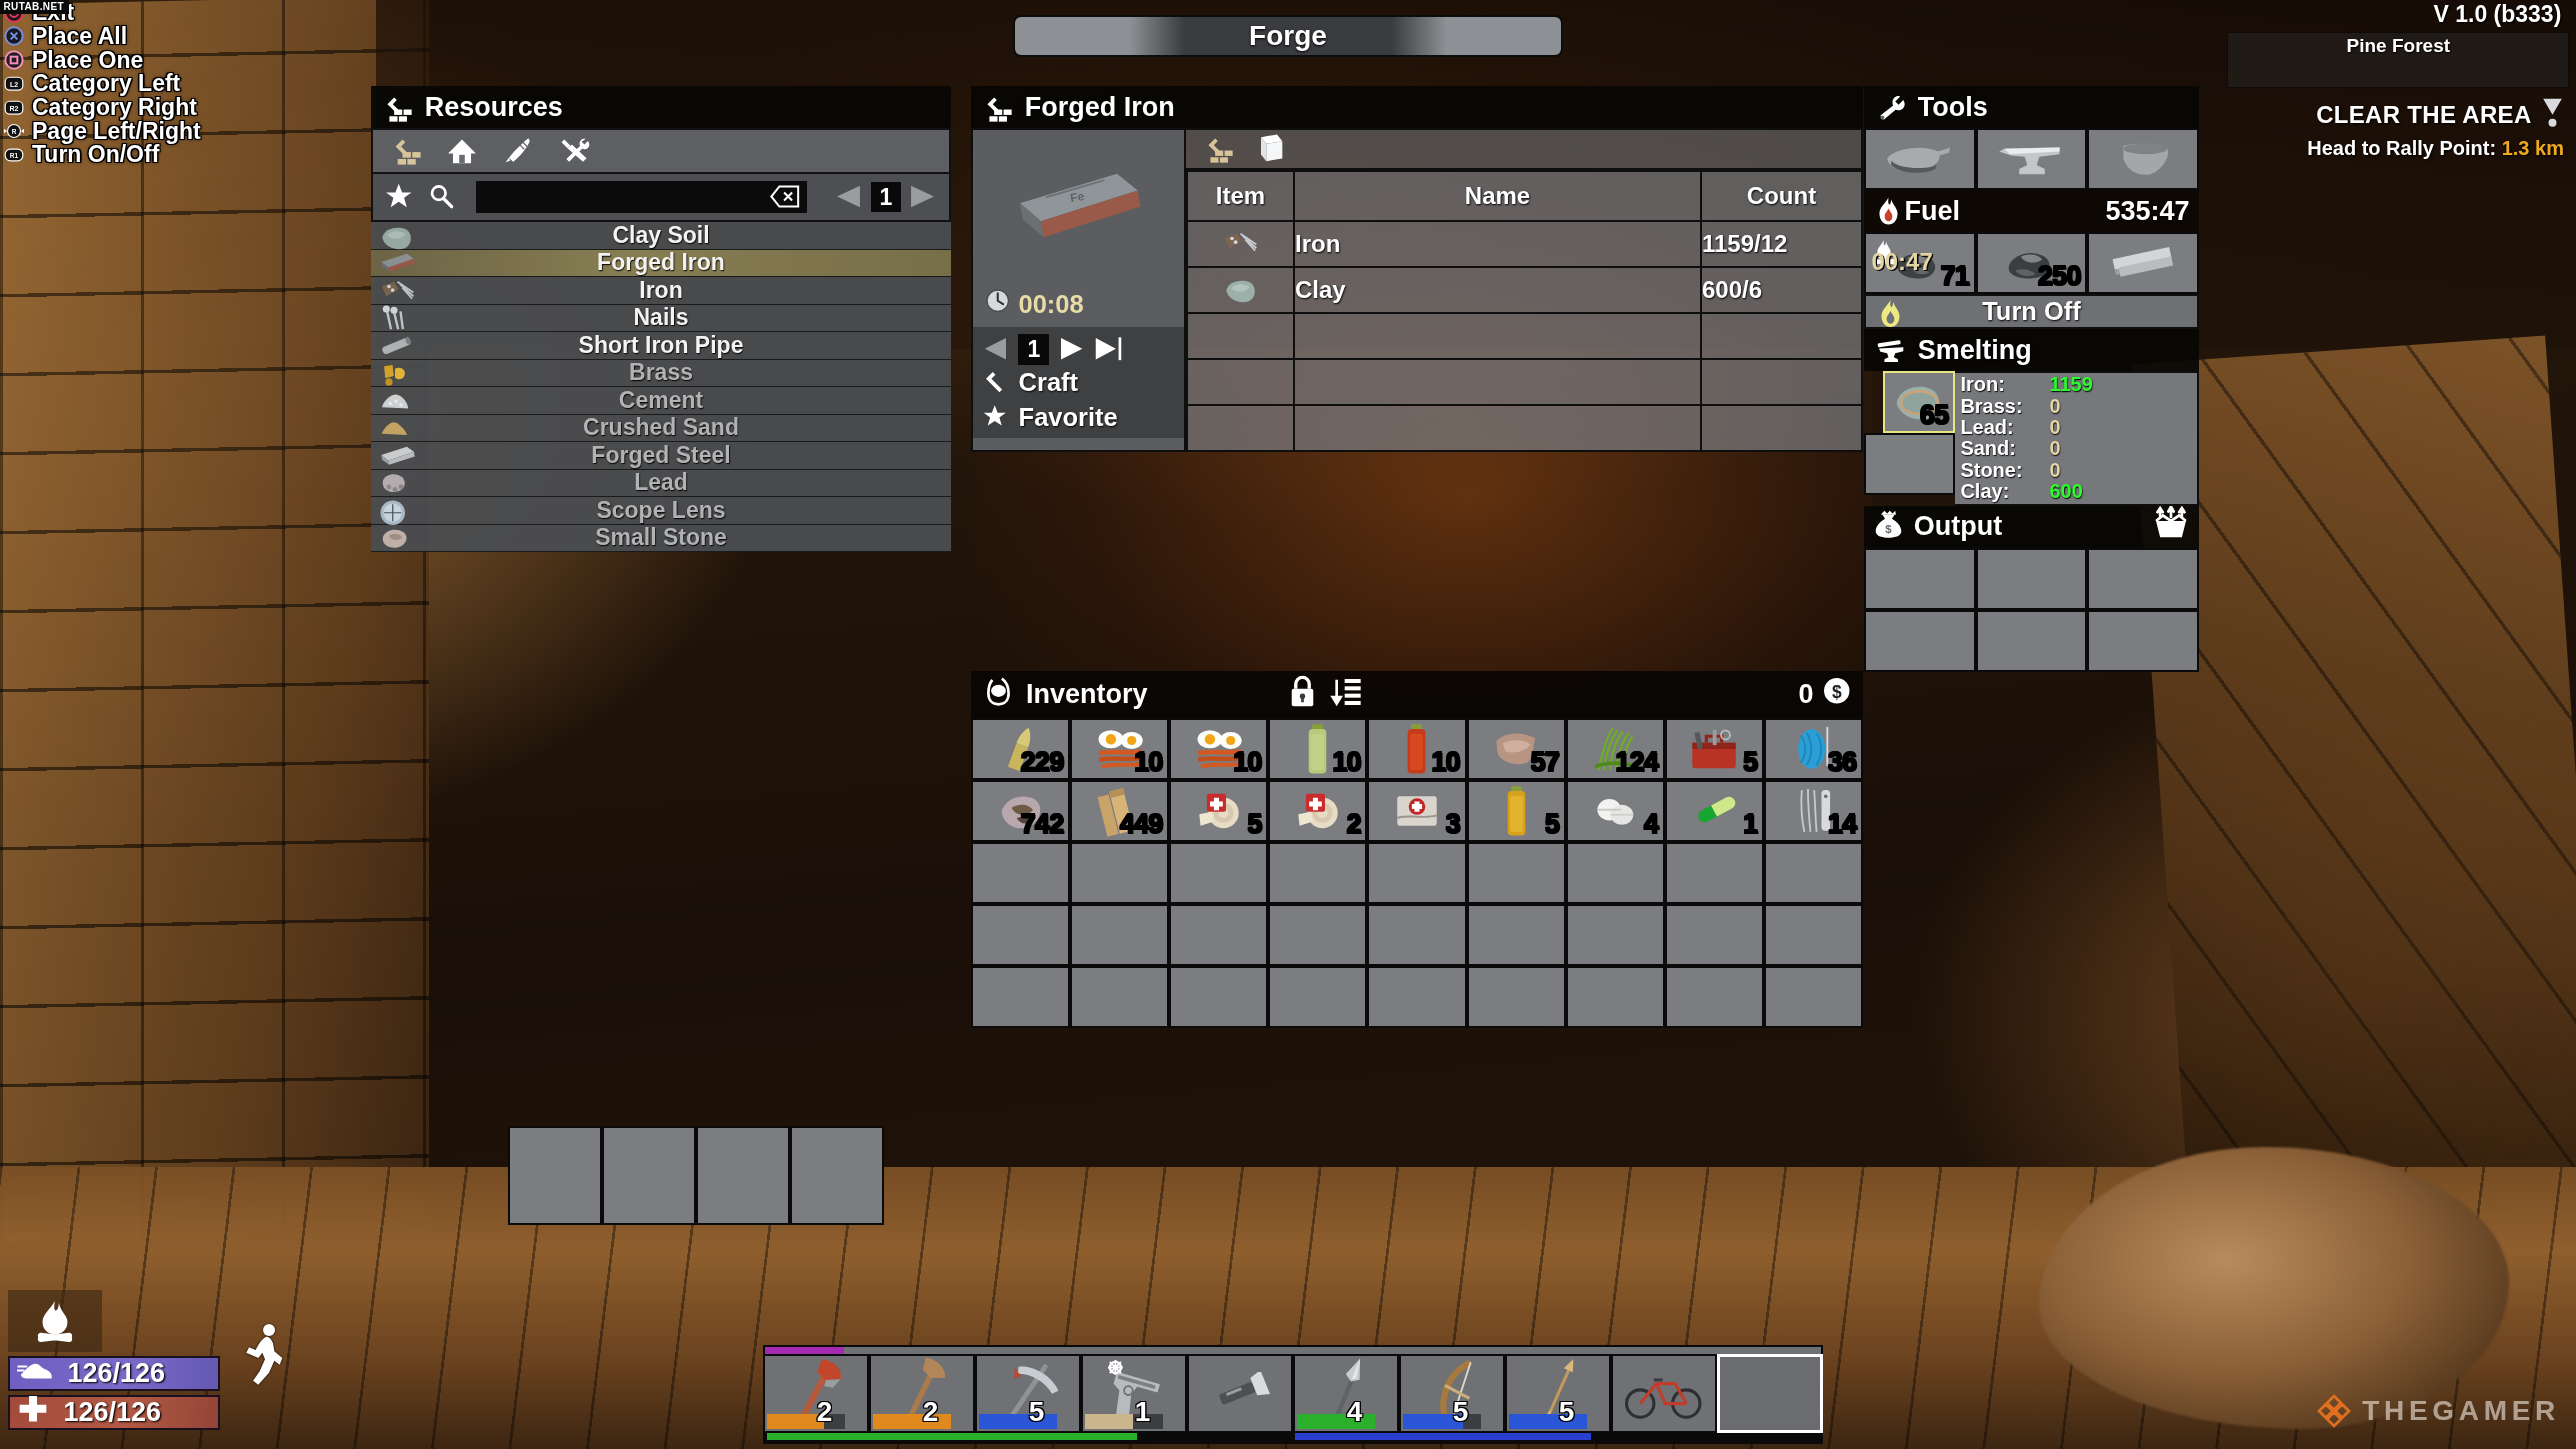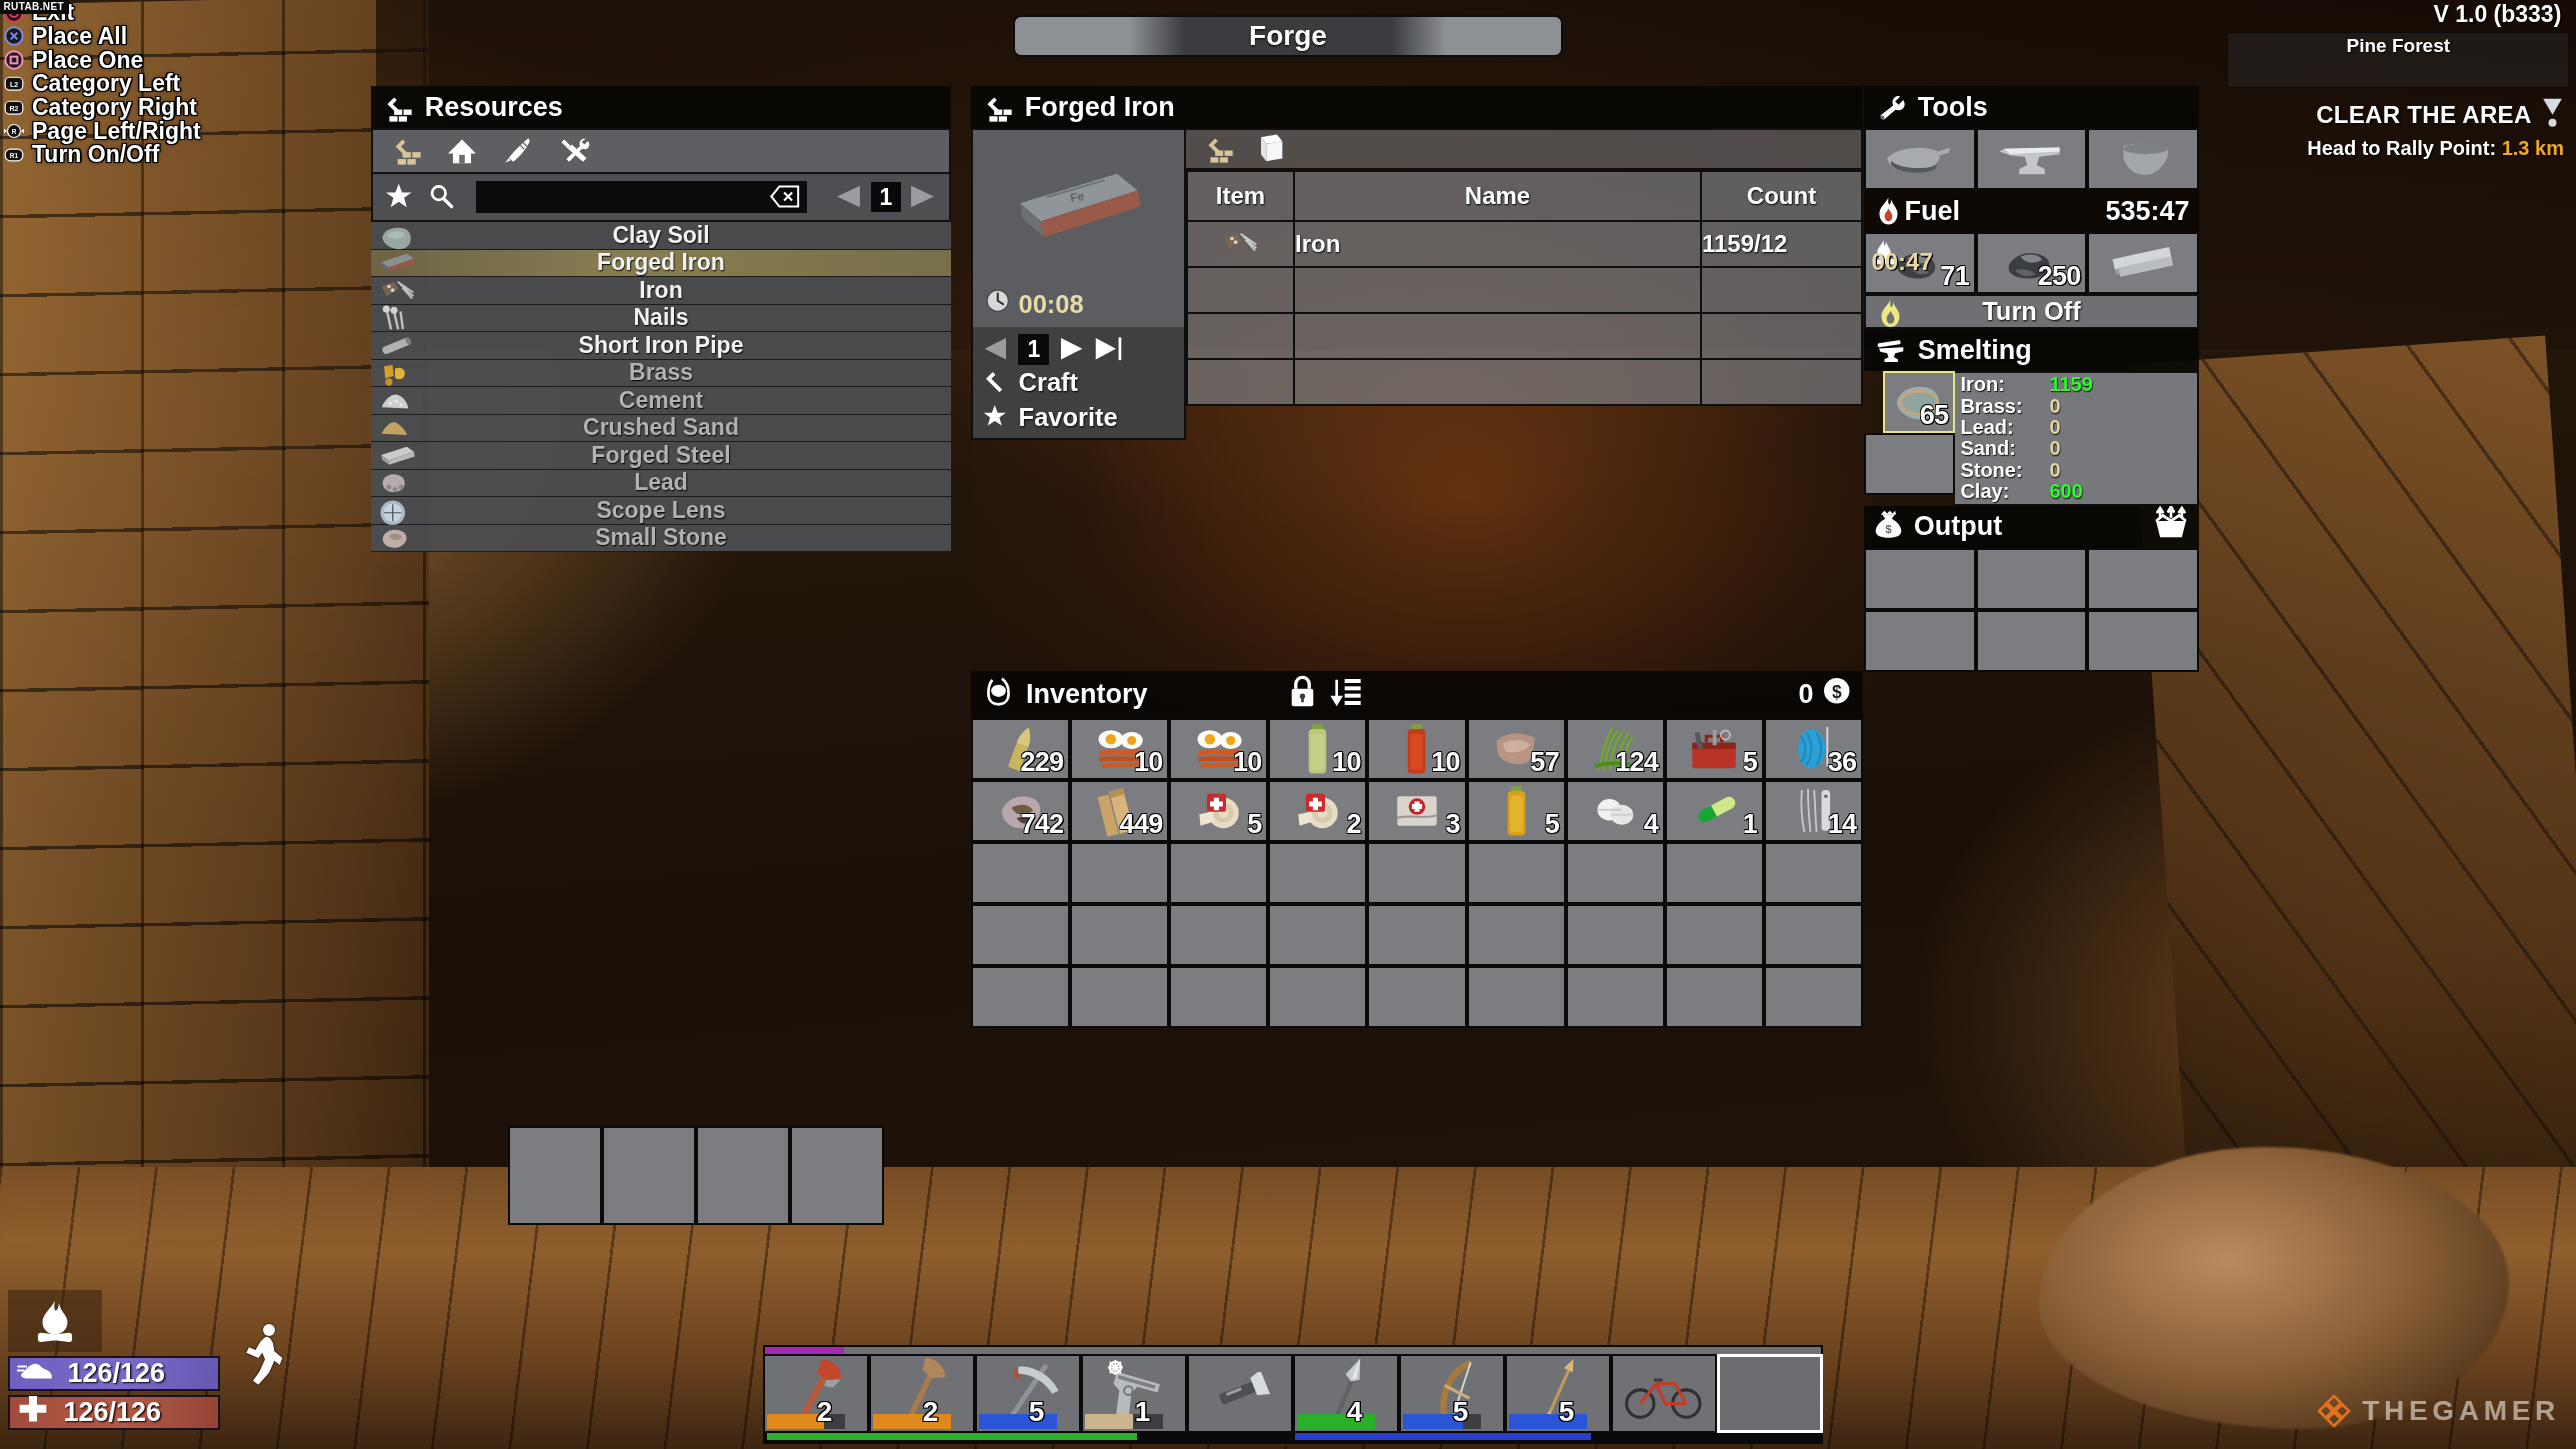--- a/index.html
+++ b/index.html
@@ -68,21 +68,21 @@
     text-shadow: 0 1.3px 2.7px #000;
   }
   .pt-icon { width: 31px; height: 31px; flex: 0 0 auto; display:flex; align-items:center; justify-content:center; }
   .slot {
     background: #7b7d80;
     border: 2px solid #0a0a0a;
     position: relative;
   }
   .slot .cnt {
     position: absolute; right: 4.7px; bottom: 0px;
-    font-size: 27px; font-weight: bold; color: #ffffff;
+    font-size: 27px; font-weight: bold; color: #000000;
     text-shadow: 1.3px 1.3px 0 #000, -0.7px -0.7px 0 #000, 0.7px -0.7px 0 #000, -0.7px 0.7px 0 #000;
     letter-spacing: -0.7px;
   }
   .ico-art { position:absolute; inset: 8%; display:flex; align-items:center; justify-content:center; }
   
   #hints { position: absolute; left: 4px; top: 1.3px; width: 282px; }
   .hint { display: flex; align-items: center; gap: 8px; height: 23px; margin-bottom: 0.7px; }
   .hint .lbl {
     font-size: 23px; font-weight: bold; color: #fff;
     text-shadow: 1.3px 1.3px 0 #000, -1.3px -1.3px 0 #000, 1.3px -1.3px 0 #000, -1.3px 1.3px 0 #000, 0 0 4px #000;
@@ -631,20 +631,32 @@
                     <path d="M32 6 L58 24 M36 10 L58 30 M40 16 L56 34" stroke="#c6cacd" stroke-width="3"></path>
                     <circle cx="18" cy="14" r="3" fill="#d6dadd"></circle>
                     <circle cx="24" cy="20" r="3" fill="#d6dadd"></circle>
                   </svg>
                 </span>
               </td>
               <td>Iron</td>
               <td class="c-count">1159/12</td>
             </tr>
             <tr>
+              <td class="c-item">
+                <span style="display:flex;align-items:center;justify-content:center">
+                  <svg viewBox="0 0 60 46" width="38" height="28">
+                    <path d="M6 24 C8 10 28 4 44 10 C56 16 56 36 42 42 C26 46 8 38 6 24 Z" fill="#9bb0a9"></path>
+                    <path d="M14 20 C20 12 36 12 44 18 C38 28 20 28 14 20 Z" fill="#b2c4bd"></path>
+                  </svg>
+                </span>
+              </td>
+              <td>Clay</td>
+              <td class="c-count">600/6</td>
+            </tr>
+            <tr>
               <td class="c-item"></td>
               <td></td>
               <td class="c-count"></td>
             </tr>
             <tr>
               <td class="c-item"></td>
               <td></td>
               <td class="c-count"></td>
             </tr>
             <tr>

